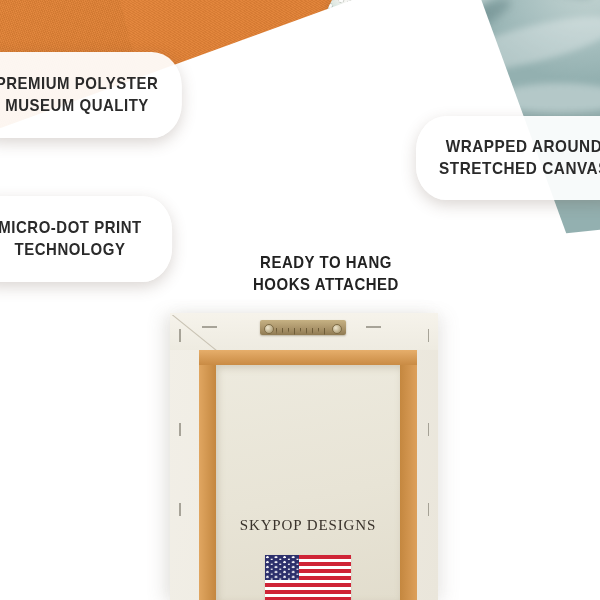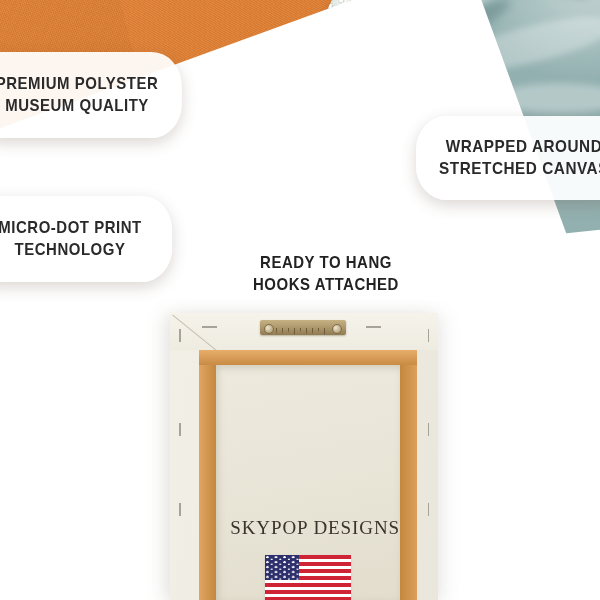--- a/index.html
+++ b/index.html
@@ -178,23 +178,23 @@
   .wood-inner{
     position:absolute;left:17px;top:15px;right:17px;bottom:0;
     background:linear-gradient(170deg,#edeade 0%,#e8e4d6 55%,#e2ddcd 100%);
     box-shadow:inset 2px 3px 7px rgba(140,125,95,.28);
   }
   .wood-bevel-l{position:absolute;left:0;top:0;width:17px;height:100%;background:linear-gradient(90deg,#e0a661,#c4873f);}
   .wood-bevel-r{position:absolute;right:0;top:0;width:17px;height:100%;background:linear-gradient(90deg,#c4873f,#dda05b);}
   .wood-bevel-t{position:absolute;left:0;top:0;width:100%;height:15px;background:linear-gradient(180deg,#e6ae6b,#c98b44);}
 
   .brand{
-    position:absolute;left:0;right:0;top:152px;text-align:right;
+    position:absolute;left:0;right:0;top:152px;text-align:center;
     font-family:"Liberation Serif", serif;
-    font-size:19px;letter-spacing:.9px;color:#3a332c;white-space:nowrap;
+    font-size:15px;letter-spacing:.9px;color:#3a332c;white-space:nowrap;
   }
   
   .flag{
     position:absolute;left:50%;transform:translateX(-50%);top:190px;
     width:86px;height:46px;background:#ffffff;
     box-shadow:0 1px 2px rgba(0,0,0,.12);
   }
   .flag .stripe{position:absolute;left:0;width:100%;height:3.538px;background:#cf2436;}
   .flag .canton{
     position:absolute;left:0;top:0;width:34.4px;height:24.77px;

